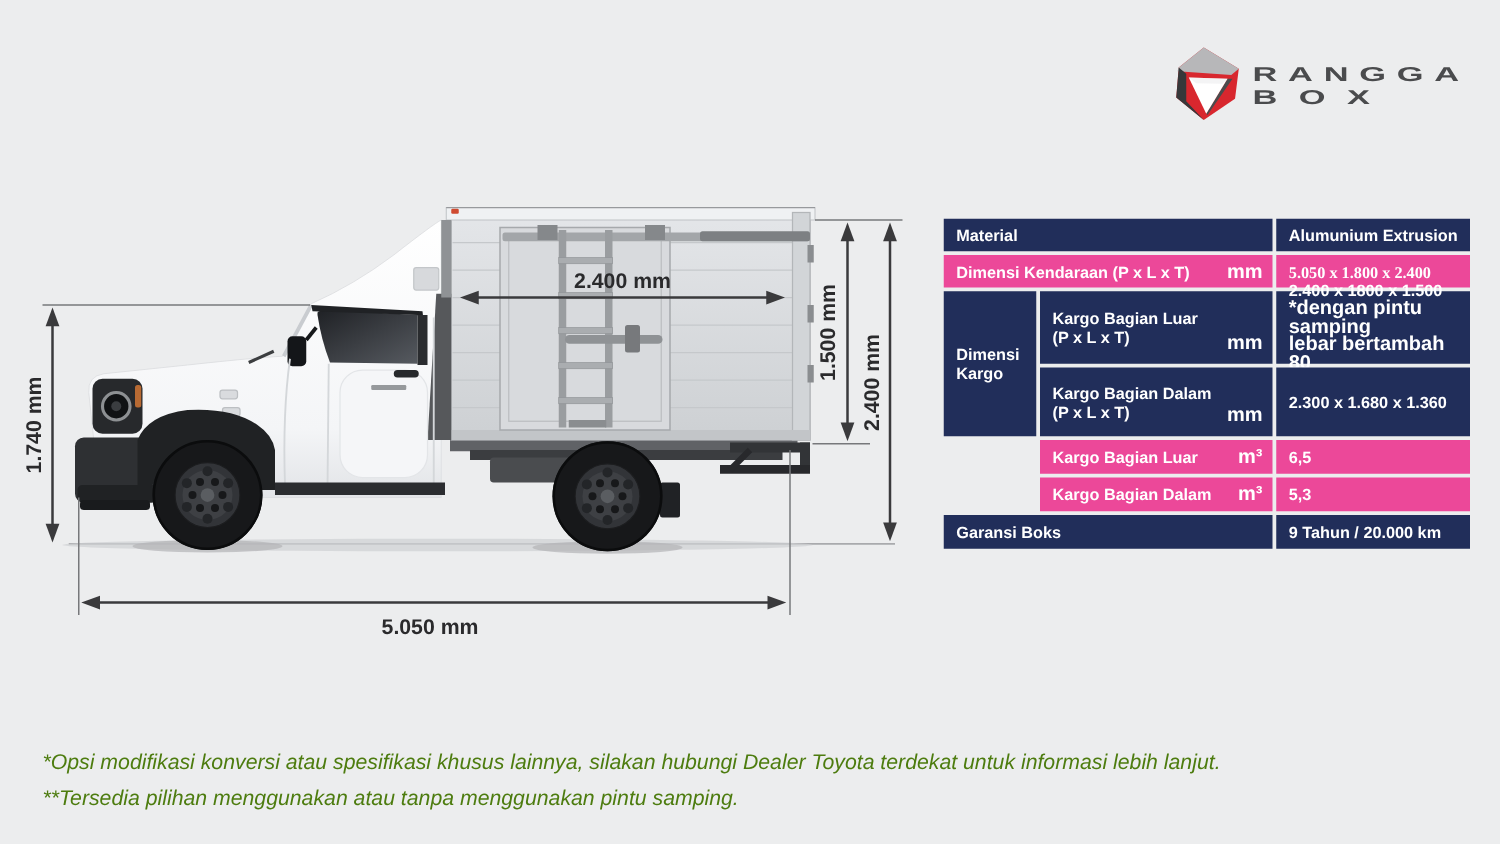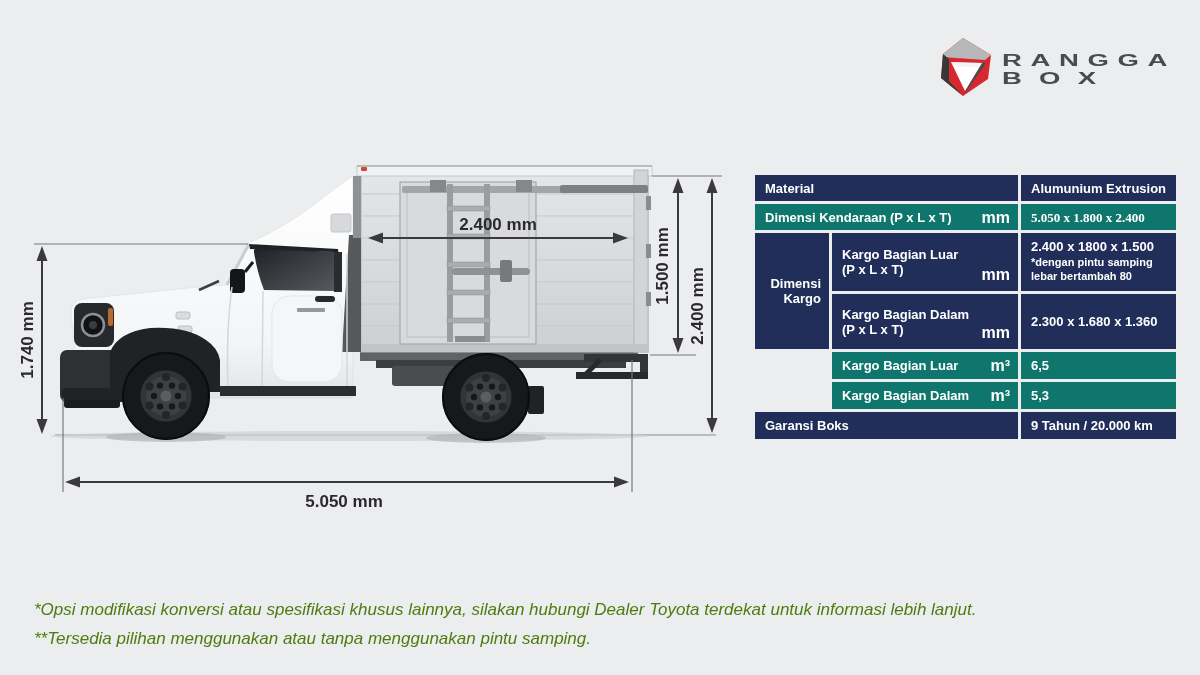--- a/index.html
+++ b/index.html
@@ -27,26 +27,26 @@
     grid-template-columns:74px 186px 155px;
     grid-template-rows:26px 26px 58px 55px 27px 27px 27px;
     gap:3px;
   }
   .cell{
     display:flex;align-items:center;
     color:#fff;font-weight:700;font-size:13px;line-height:15px;
     padding:0 8px 0 10px;
   }
   .cell.navy{background:#212e5a;}
-  .cell.gray{background:#0f766e;}
+  .cell.gray{background:#ec4899;}
   .cell .unit{font-size:16px;margin-left:6px;white-space:nowrap;}
   .cell.spread{justify-content:space-between;}
   .cell .unit.bottom{align-self:flex-end;margin-bottom:9px;}
   .lbl2 span{display:block;}
-  .valstack span{display:block;font-size:11px;line-height:14.5px;}
+  .valstack span{display:block;font-size:16px;line-height:14.5px;}
   .valstack .v{font-size:13px;}
 
   
   .footnotes{
     position:absolute;left:34px;top:595px;width:1020px;
     font-style:italic;font-size:17px;line-height:29px;color:#4d7c0f;
   }
   .footnotes div{white-space:nowrap;}
 
   
@@ -251,21 +251,21 @@
     </div>
 
     <div class="cell gray spread" style="grid-column:1/3;grid-row:2;">
       <span>Dimensi Kendaraan (P x L x T)</span>
       <span class="unit">mm</span>
     </div>
     <div class="cell gray" style="grid-column:3;grid-row:2;font-family:Liberation Serif, serif;">
       <span>5.050 x 1.800 x 2.400</span>
     </div>
 
-    <div class="cell navy" style="grid-column:1;grid-row:3/5;text-align:right;">
+    <div class="cell navy" style="grid-column:1;grid-row:3/5;">
       <span>Dimensi Kargo</span>
     </div>
 
     <div class="cell navy spread" style="grid-column:2;grid-row:3;">
       <span class="lbl2">
         <span>Kargo Bagian Luar</span>
         <span>(P x L x T)</span>
       </span>
       <span class="unit bottom">mm</span>
     </div>

